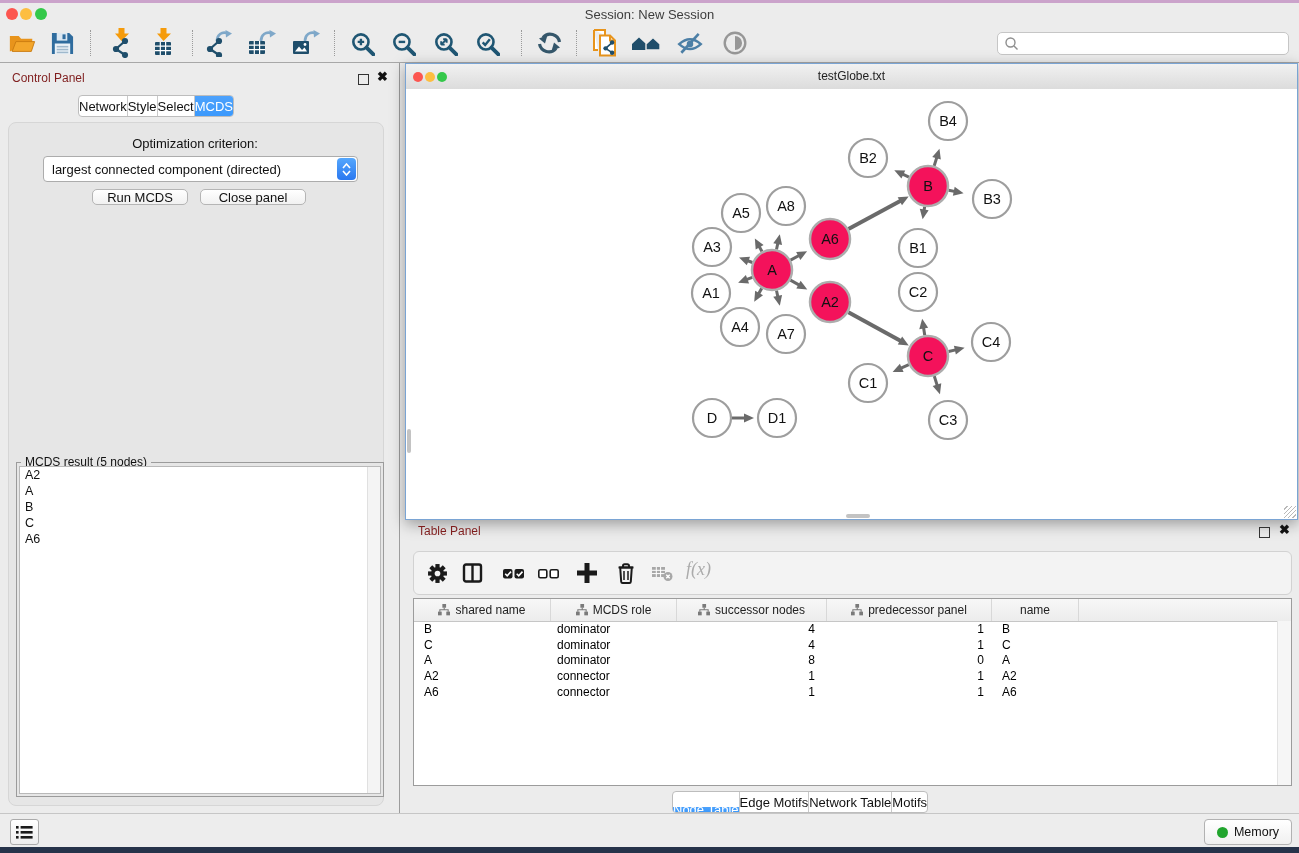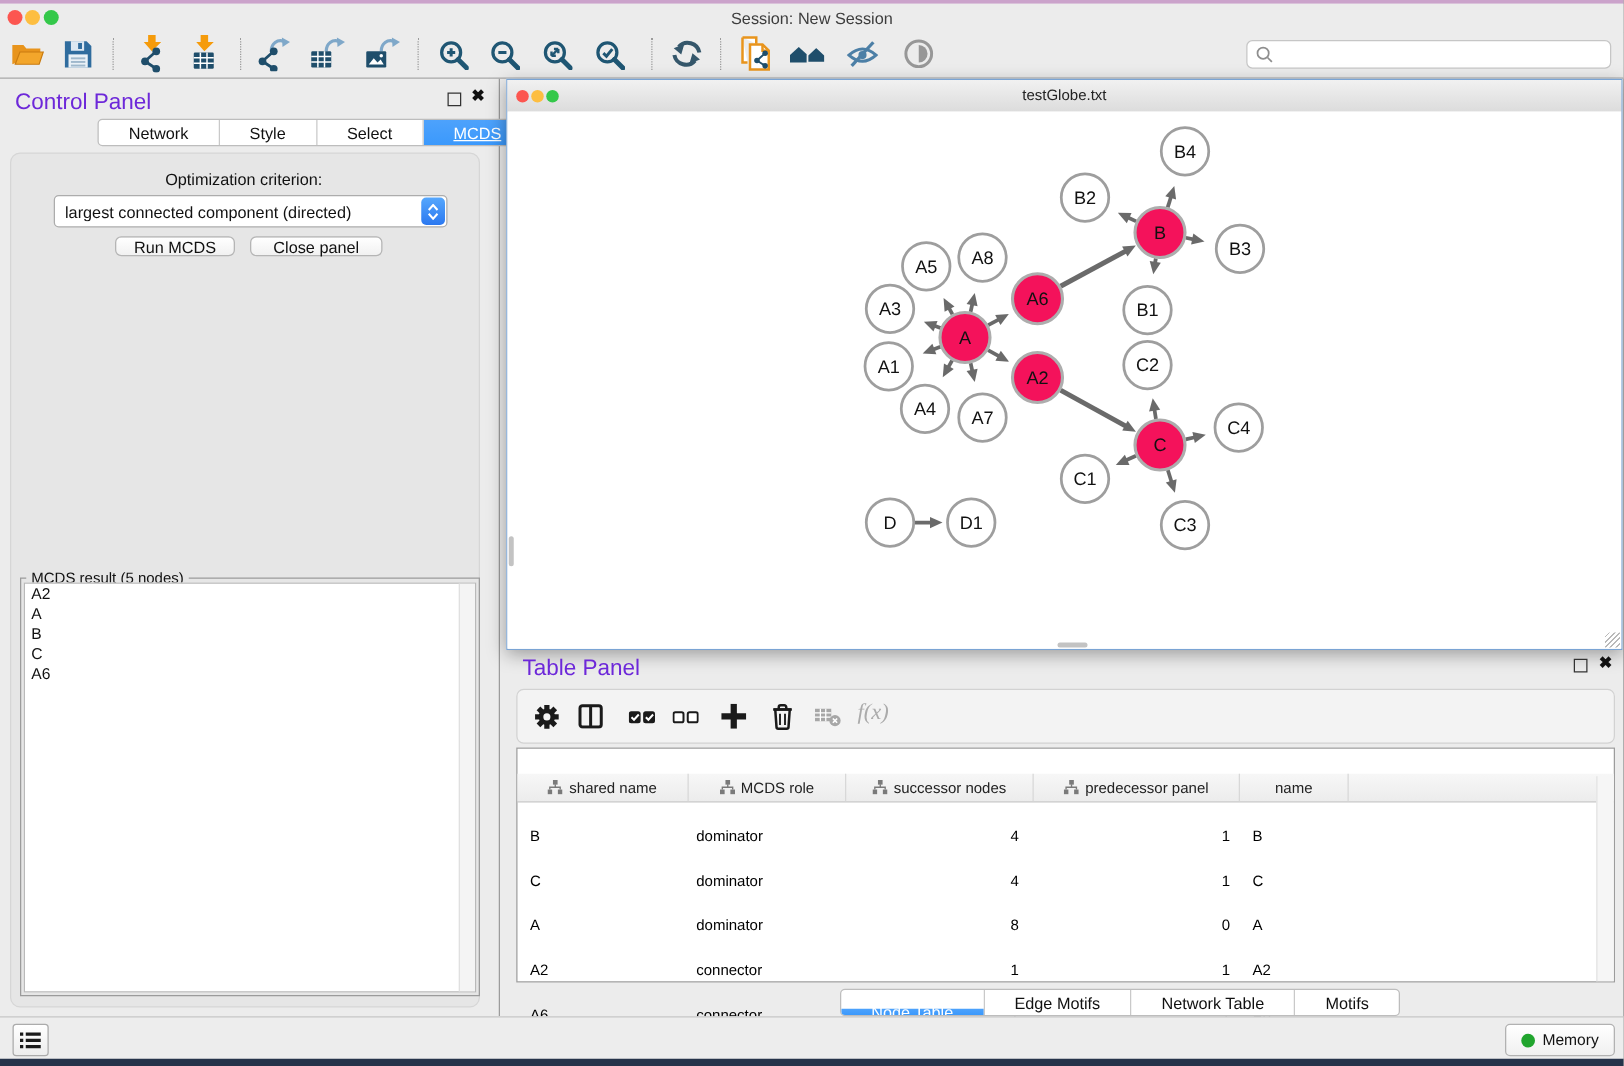--- a/index.html
+++ b/index.html
@@ -14,32 +14,32 @@
   #win-title{left:0;top:3px;width:1299px;height:23px;text-align:center;line-height:23px;
              font-size:13px;color:#3d3d3d;}
   #main-toolbar{left:0;top:26px;width:1299px;height:36px;background:#ECECEC;border-bottom:1px solid #A8A8A8;}
   .tico{position:absolute;top:2px;width:30px;height:30px;display:flex;align-items:center;justify-content:center;}
   .tsep{position:absolute;top:4px;height:26px;width:0;border-left:1px dotted #9B9B9B;}
   #search-wrap{position:absolute;left:997px;top:6px;width:290px;height:21px;background:#fff;
                border:1px solid #C6C6C6;border-radius:5px;display:flex;align-items:center;}
   #search-input{border:none;outline:none;flex:1;height:17px;font-size:12px;background:transparent;padding:0 4px;}
 
   
-  .panel-title{font-size:18px;color:#6d28d9;}
+  .panel-title{font-size:12px;color:#7f1d1d;}
   .float-box{display:inline-block;width:9px;height:9px;border:1.5px solid #333;}
   .close-x{font-size:13px;color:#111;font-weight:bold;line-height:10px;}
 
   
   #divider-v{left:399px;top:63px;width:1px;height:750px;background:#9C9C9C;}
   #cp-header{left:12px;top:71px;}
   #cp-float{left:358px;top:74px;}
   #cp-close{left:377px;top:72px;}
   .seg{display:flex;height:20px;border:1px solid #BDBDBD;border-radius:4px;overflow:hidden;
        background:#fff;font-size:13px;}
-  .seg-btn{display:flex;align-items:center;padding:0 24px;border-left:1px solid #C9C9C9;color:#111;cursor:default;white-space:nowrap;}
+  .seg-btn{display:flex;align-items:center;padding:0 0;border-left:1px solid #C9C9C9;color:#111;cursor:default;white-space:nowrap;}
   .seg-btn:first-child{border-left:none;}
   .seg-btn.active{background:linear-gradient(#4DA2FC,#2D7BF2);color:#fff;}
   #cp-tabs{left:78px;top:95px;}
   #cp-body{left:8px;top:122px;width:374px;height:682px;background:#E6E6E6;
            border:1px solid #D6D6D6;border-radius:8px;}
   #opt-label{left:8px;top:136px;width:374px;text-align:center;font-size:13px;color:#111;}
   #criterion{left:43px;top:156px;width:313px;height:24px;background:#fff;border:1px solid #ACACAC;
              border-radius:4px;display:flex;align-items:center;font-size:13px;color:#111;}
   #criterion .val{flex:1;padding-left:8px;white-space:nowrap;overflow:hidden;}
   #criterion .stepper{width:19px;height:22px;margin:1px;border-radius:4px;
@@ -73,21 +73,21 @@
   
   #tp-header{left:418px;top:524px;}
   #tp-float{left:1259px;top:527px;}
   #tp-close{left:1279px;top:525px;}
   #tp-toolbar{left:413px;top:551px;width:877px;height:42px;background:#F3F3F3;
               border:1px solid #D2D2D2;border-radius:6px;}
   .tpico{position:absolute;top:9px;width:24px;height:24px;display:flex;align-items:center;justify-content:center;}
   #fx-label{position:absolute;left:272px;top:7px;font-family:"Liberation Serif",serif;
             font-style:italic;font-size:18px;color:#ABABAB;}
   #tbl{left:413px;top:598px;width:879px;height:188px;background:#fff;border:1px solid #9C9C9C;box-sizing:border-box;}
-  .tbl-grid{display:grid;grid-template-columns:137px 126px 150px 165px 87px auto;margin-top:20px;}
+  .tbl-grid{display:grid;grid-template-columns:137px 126px 150px 165px 87px auto;}
   #tbl-head{height:22px;background:linear-gradient(#F7F7F7,#ECECEC);border-bottom:1px solid #C6C6C6;}
   .th{display:flex;align-items:center;justify-content:center;gap:5px;font-size:12px;color:#222;
       border-right:1px solid #D8D8D8;overflow:hidden;}
   .th:last-child{border-right:none;}
   .tr{height:15.7px;}
   .td{font-size:12px;color:#000;line-height:15.7px;white-space:nowrap;overflow:hidden;}
   .td.c0,.td.c4{padding-left:10px;}
   .td.c1{padding-left:6px;}
   .td.c2{text-align:right;padding-right:12px;}
   .td.c3{text-align:right;padding-right:8px;}
@@ -280,21 +280,21 @@
   <div class="abs" id="divider-v"></div>
 
   <div class="abs panel-title" id="cp-header">Control Panel</div>
   <span class="abs float-box" id="cp-float"></span>
   <span class="abs close-x" id="cp-close">✖</span>
 
   <div class="abs seg" id="cp-tabs">
       <div class="seg-btn">Network</div>
       <div class="seg-btn">Style</div>
       <div class="seg-btn">Select</div>
-      <div class="seg-btn active" style="background: linear-gradient(rgb(77, 162, 252), rgb(59, 153, 252)); text-decoration: underline;">MCDS</div>
+      <div class="seg-btn active" style="background: linear-gradient(rgb(77, 162, 252), rgb(59, 153, 252));">MCDS</div>
     </div>
 
   <div class="abs" id="cp-body"></div>
   <div class="abs" id="criterion">
     <span class="val">largest connected component (directed)</span>
     <span class="stepper">
       <svg width="9" height="6" viewBox="0 0 9 6">
           <path d="M1 5 L4.5 1 L8 5" fill="none" stroke="#fff" stroke-width="1.6"></path>
         </svg>
       <svg width="9" height="6" viewBox="0 0 9 6">

